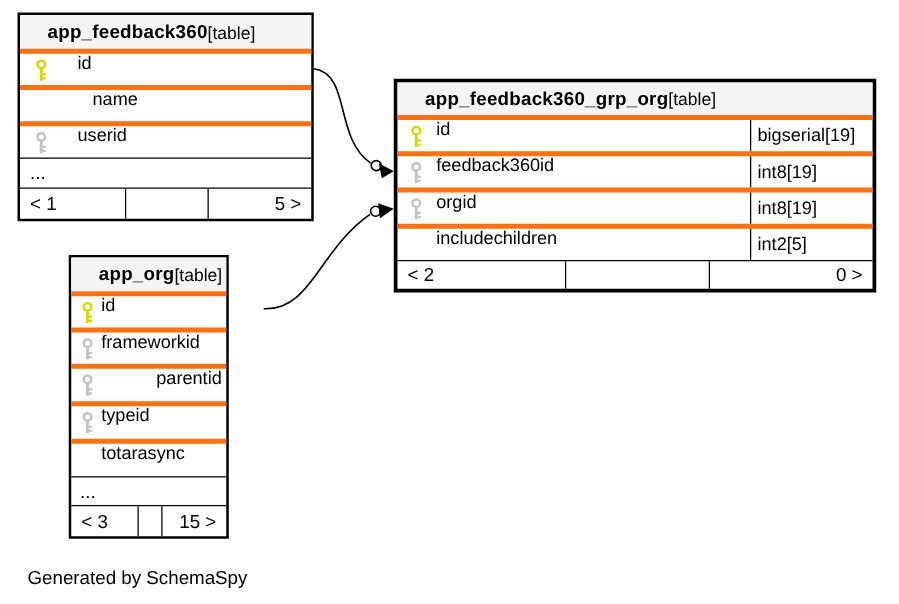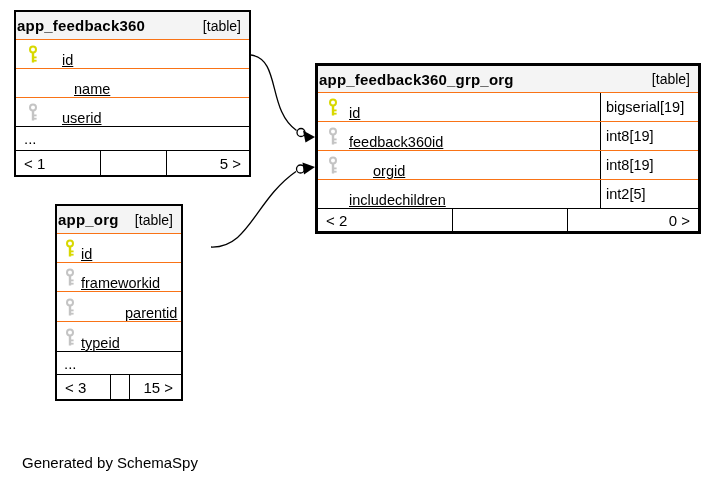--- a/index.html
+++ b/index.html
@@ -12,34 +12,33 @@
     overflow:hidden;
   }
   #connectors{position:absolute;left:0;top:0;width:719px;height:483px;pointer-events:none;}
 
   .tbl{position:absolute;background:#ffffff;box-sizing:border-box;}
   .tbl.b2{border:2px solid #000;}
   .tbl.b3{border:3px solid #000;}
 
   .hdr{
     background:#f4f4f4;
-    display:flex;justify-content:space-between;align-items:center;
-    padding:0 8px 0 1px;
+    display:flex;align-items:center;
+    padding:0 8px 0 22px;
     box-sizing:border-box;
   }
   .tname{font-weight:bold;font-size:15px;letter-spacing:0.2px;}
   .ttag{font-size:14px;}
 
   .row{
     position:relative;
-    border-top:1px solid #f97316;
-    display:flex;align-items:flex-end;
+    border-top:4px solid #f97316;
+    display:flex;align-items:flex-start;
     box-sizing:border-box;
     font-size:14.5px;
-    text-decoration:underline;
   }
   .key{position:absolute;left:var(--icon-l);top:50%;transform:translateY(-50%);line-height:0;}
   .key.pk{color:#d8d800;}
   .key.fk{color:#c4c4c4;}
   .cname{margin-left:var(--text-l);white-space:nowrap;}
   .ctype{
     position:absolute;left:282px;right:0;top:0;bottom:0;
     border-left:1px solid #000;
     display:flex;align-items:center;
     padding-left:5px;font-size:14.5px;white-space:nowrap;
@@ -131,21 +130,21 @@
   <div class="row" style="height:29px;">
     <span class="key fk"><svg width="10" height="18" viewBox="0 0 10 18">
           <circle cx="5" cy="4.5" r="3" fill="none" stroke="currentColor" stroke-width="2"></circle>
           <rect x="3.8" y="7.5" width="2.4" height="10" fill="currentColor"></rect>
           <rect x="6" y="11.5" width="2.6" height="1.8" fill="currentColor"></rect>
           <rect x="6" y="14.8" width="2.6" height="1.8" fill="currentColor"></rect>
         </svg></span>
     <span class="cname">feedback360id</span>
     <span class="ctype">int8[19]</span>
   </div>
-  <div class="row" style="height:29px;padding-left:24px;">
+  <div class="row" style="height:29px;">
     <span class="key fk"><svg width="10" height="18" viewBox="0 0 10 18">
           <circle cx="5" cy="4.5" r="3" fill="none" stroke="currentColor" stroke-width="2"></circle>
           <rect x="3.8" y="7.5" width="2.4" height="10" fill="currentColor"></rect>
           <rect x="6" y="11.5" width="2.6" height="1.8" fill="currentColor"></rect>
           <rect x="6" y="14.8" width="2.6" height="1.8" fill="currentColor"></rect>
         </svg></span>
     <span class="cname">orgid</span>
     <span class="ctype">int8[19]</span>
   </div>
   <div class="row" style="height:29px;">
@@ -192,20 +191,23 @@
     <span class="cname">parentid</span>
   </div>
   <div class="row" style="height:30px;">
     <span class="key fk"><svg width="10" height="18" viewBox="0 0 10 18">
           <circle cx="5" cy="4.5" r="3" fill="none" stroke="currentColor" stroke-width="2"></circle>
           <rect x="3.8" y="7.5" width="2.4" height="10" fill="currentColor"></rect>
           <rect x="6" y="11.5" width="2.6" height="1.8" fill="currentColor"></rect>
           <rect x="6" y="14.8" width="2.6" height="1.8" fill="currentColor"></rect>
         </svg></span>
     <span class="cname">typeid</span>
+  </div>
+  <div class="row" style="height:30px;">
+    <span class="cname">totarasync</span>
   </div>
   <div class="ellipsis" style="height:23px;">
       <span>...</span>
     </div>
   <div class="foot" style="height:25px;">
     <span class="fcell left" style="width:53px;">&lt; 3</span>
     <span class="fcell mid" style="width:19px;"></span>
     <span class="fcell right">15 &gt;</span>
   </div>
 </div>

